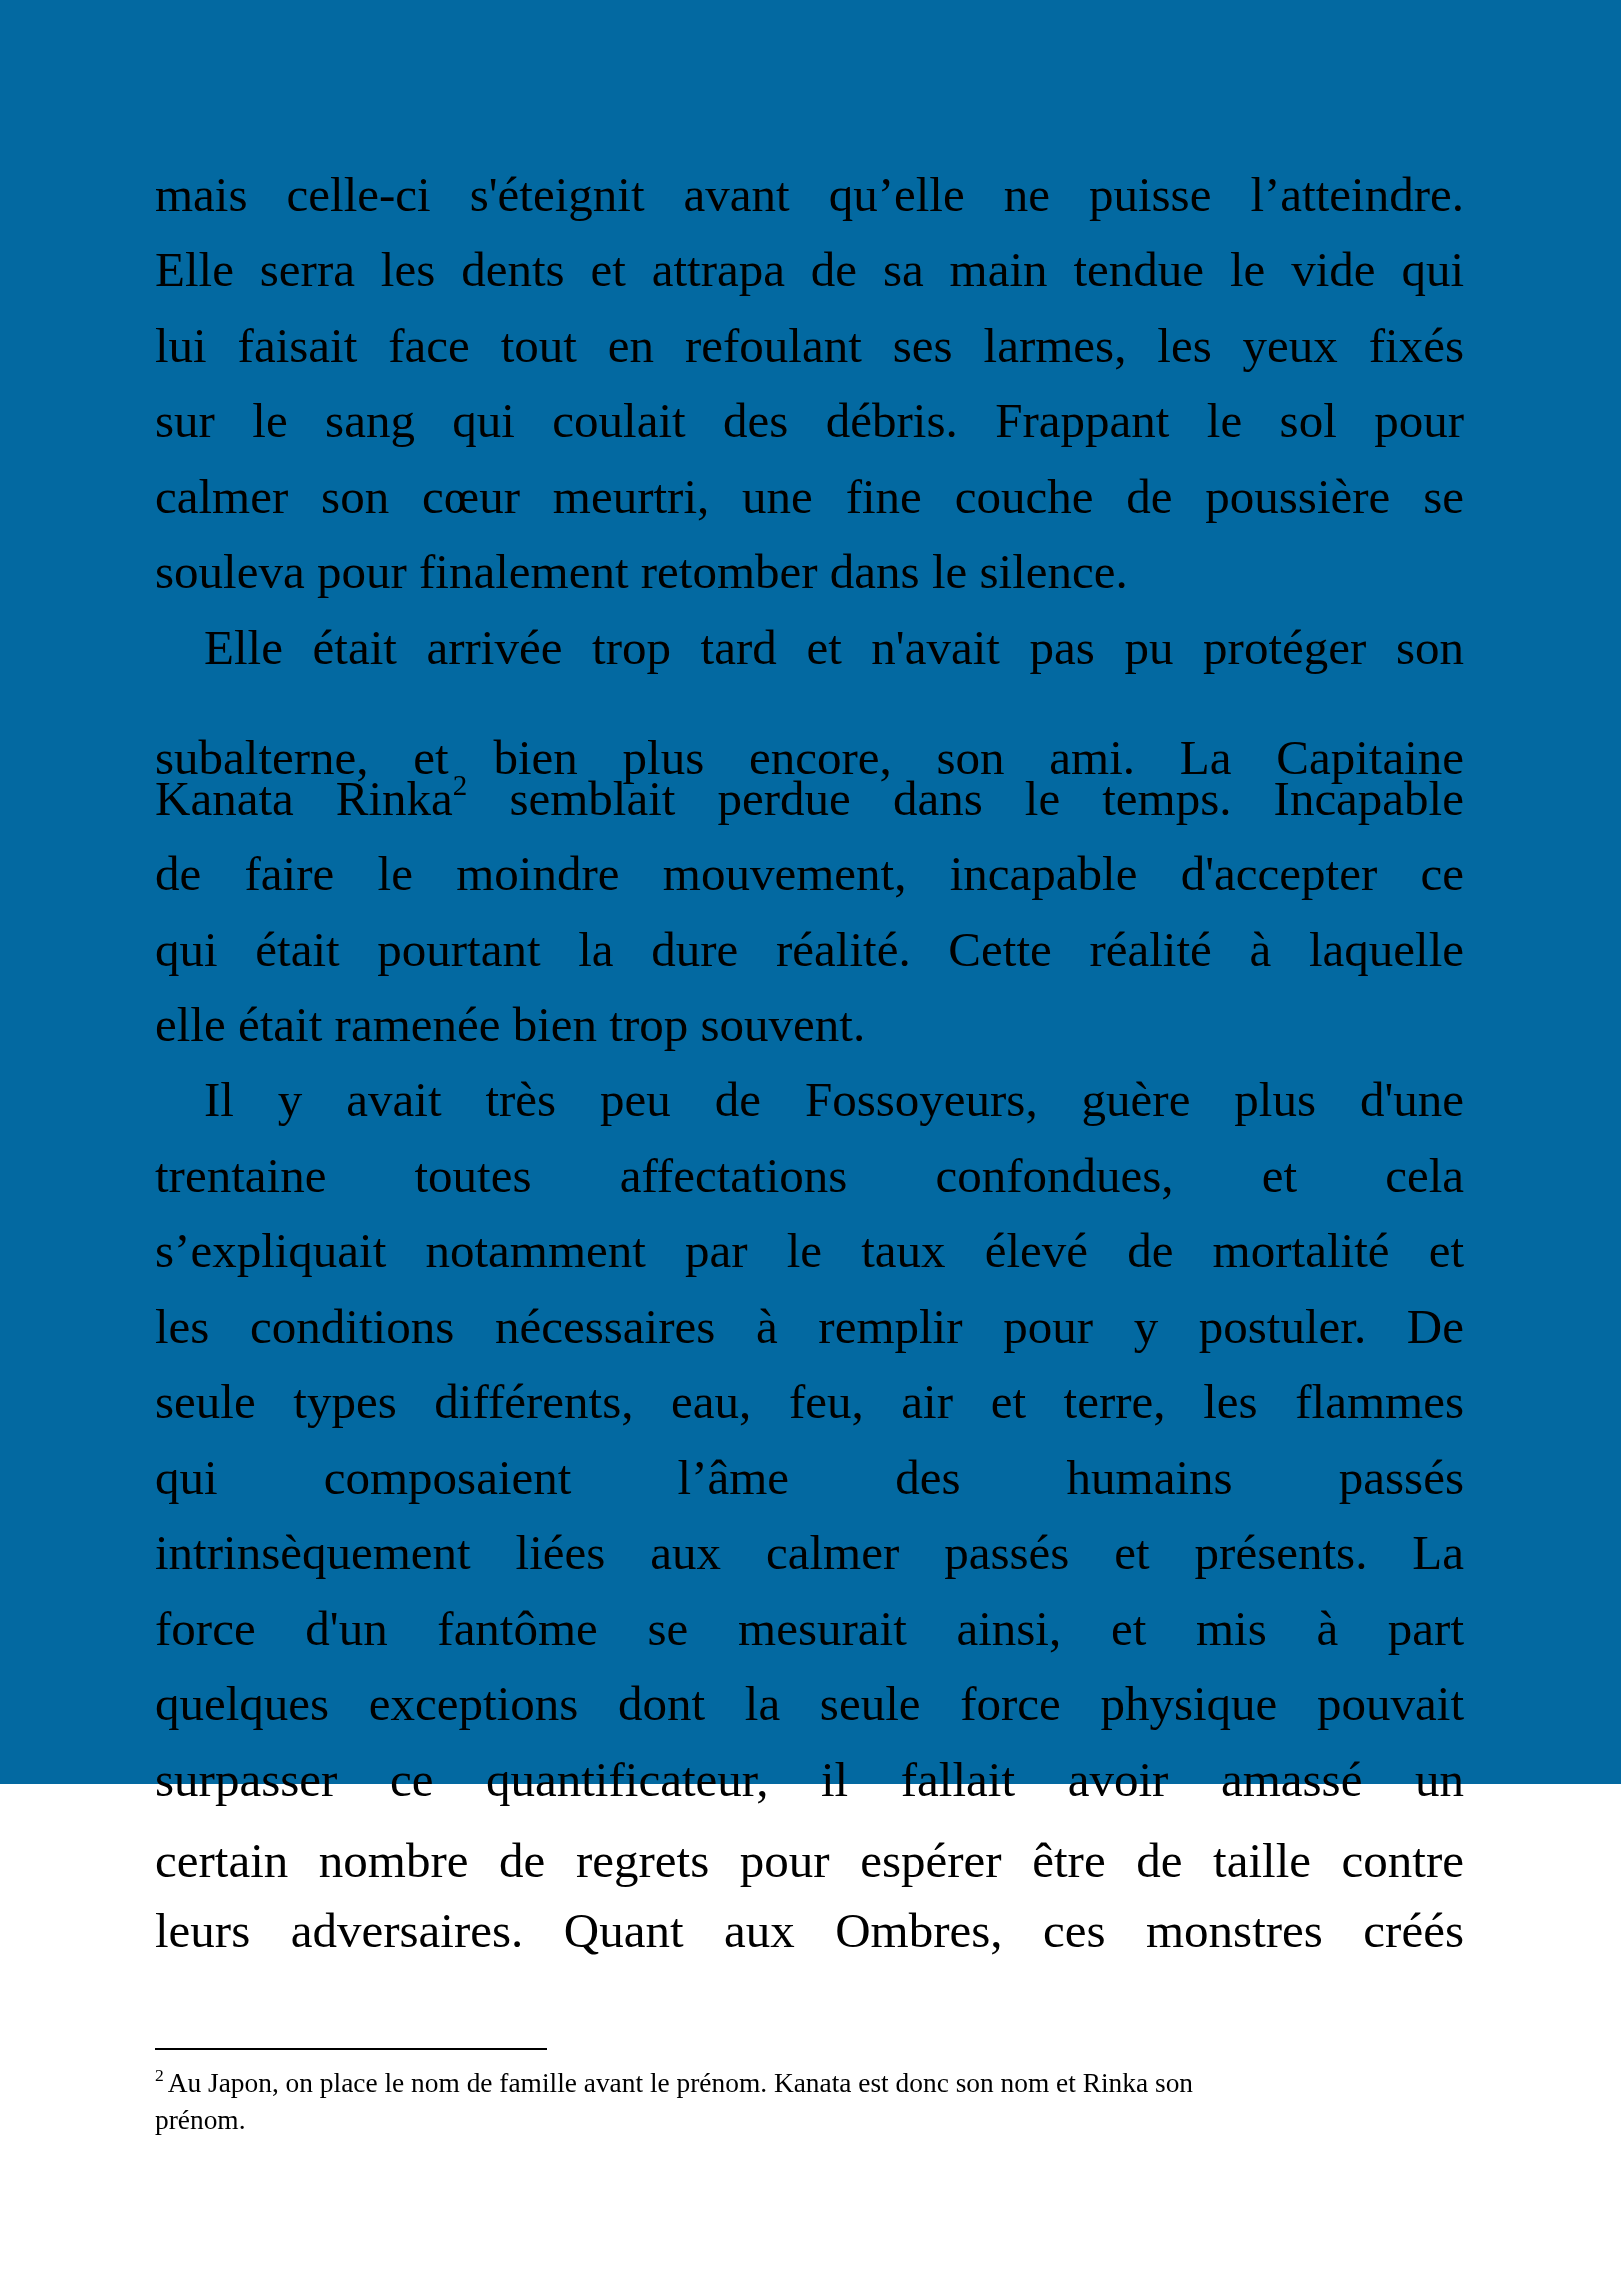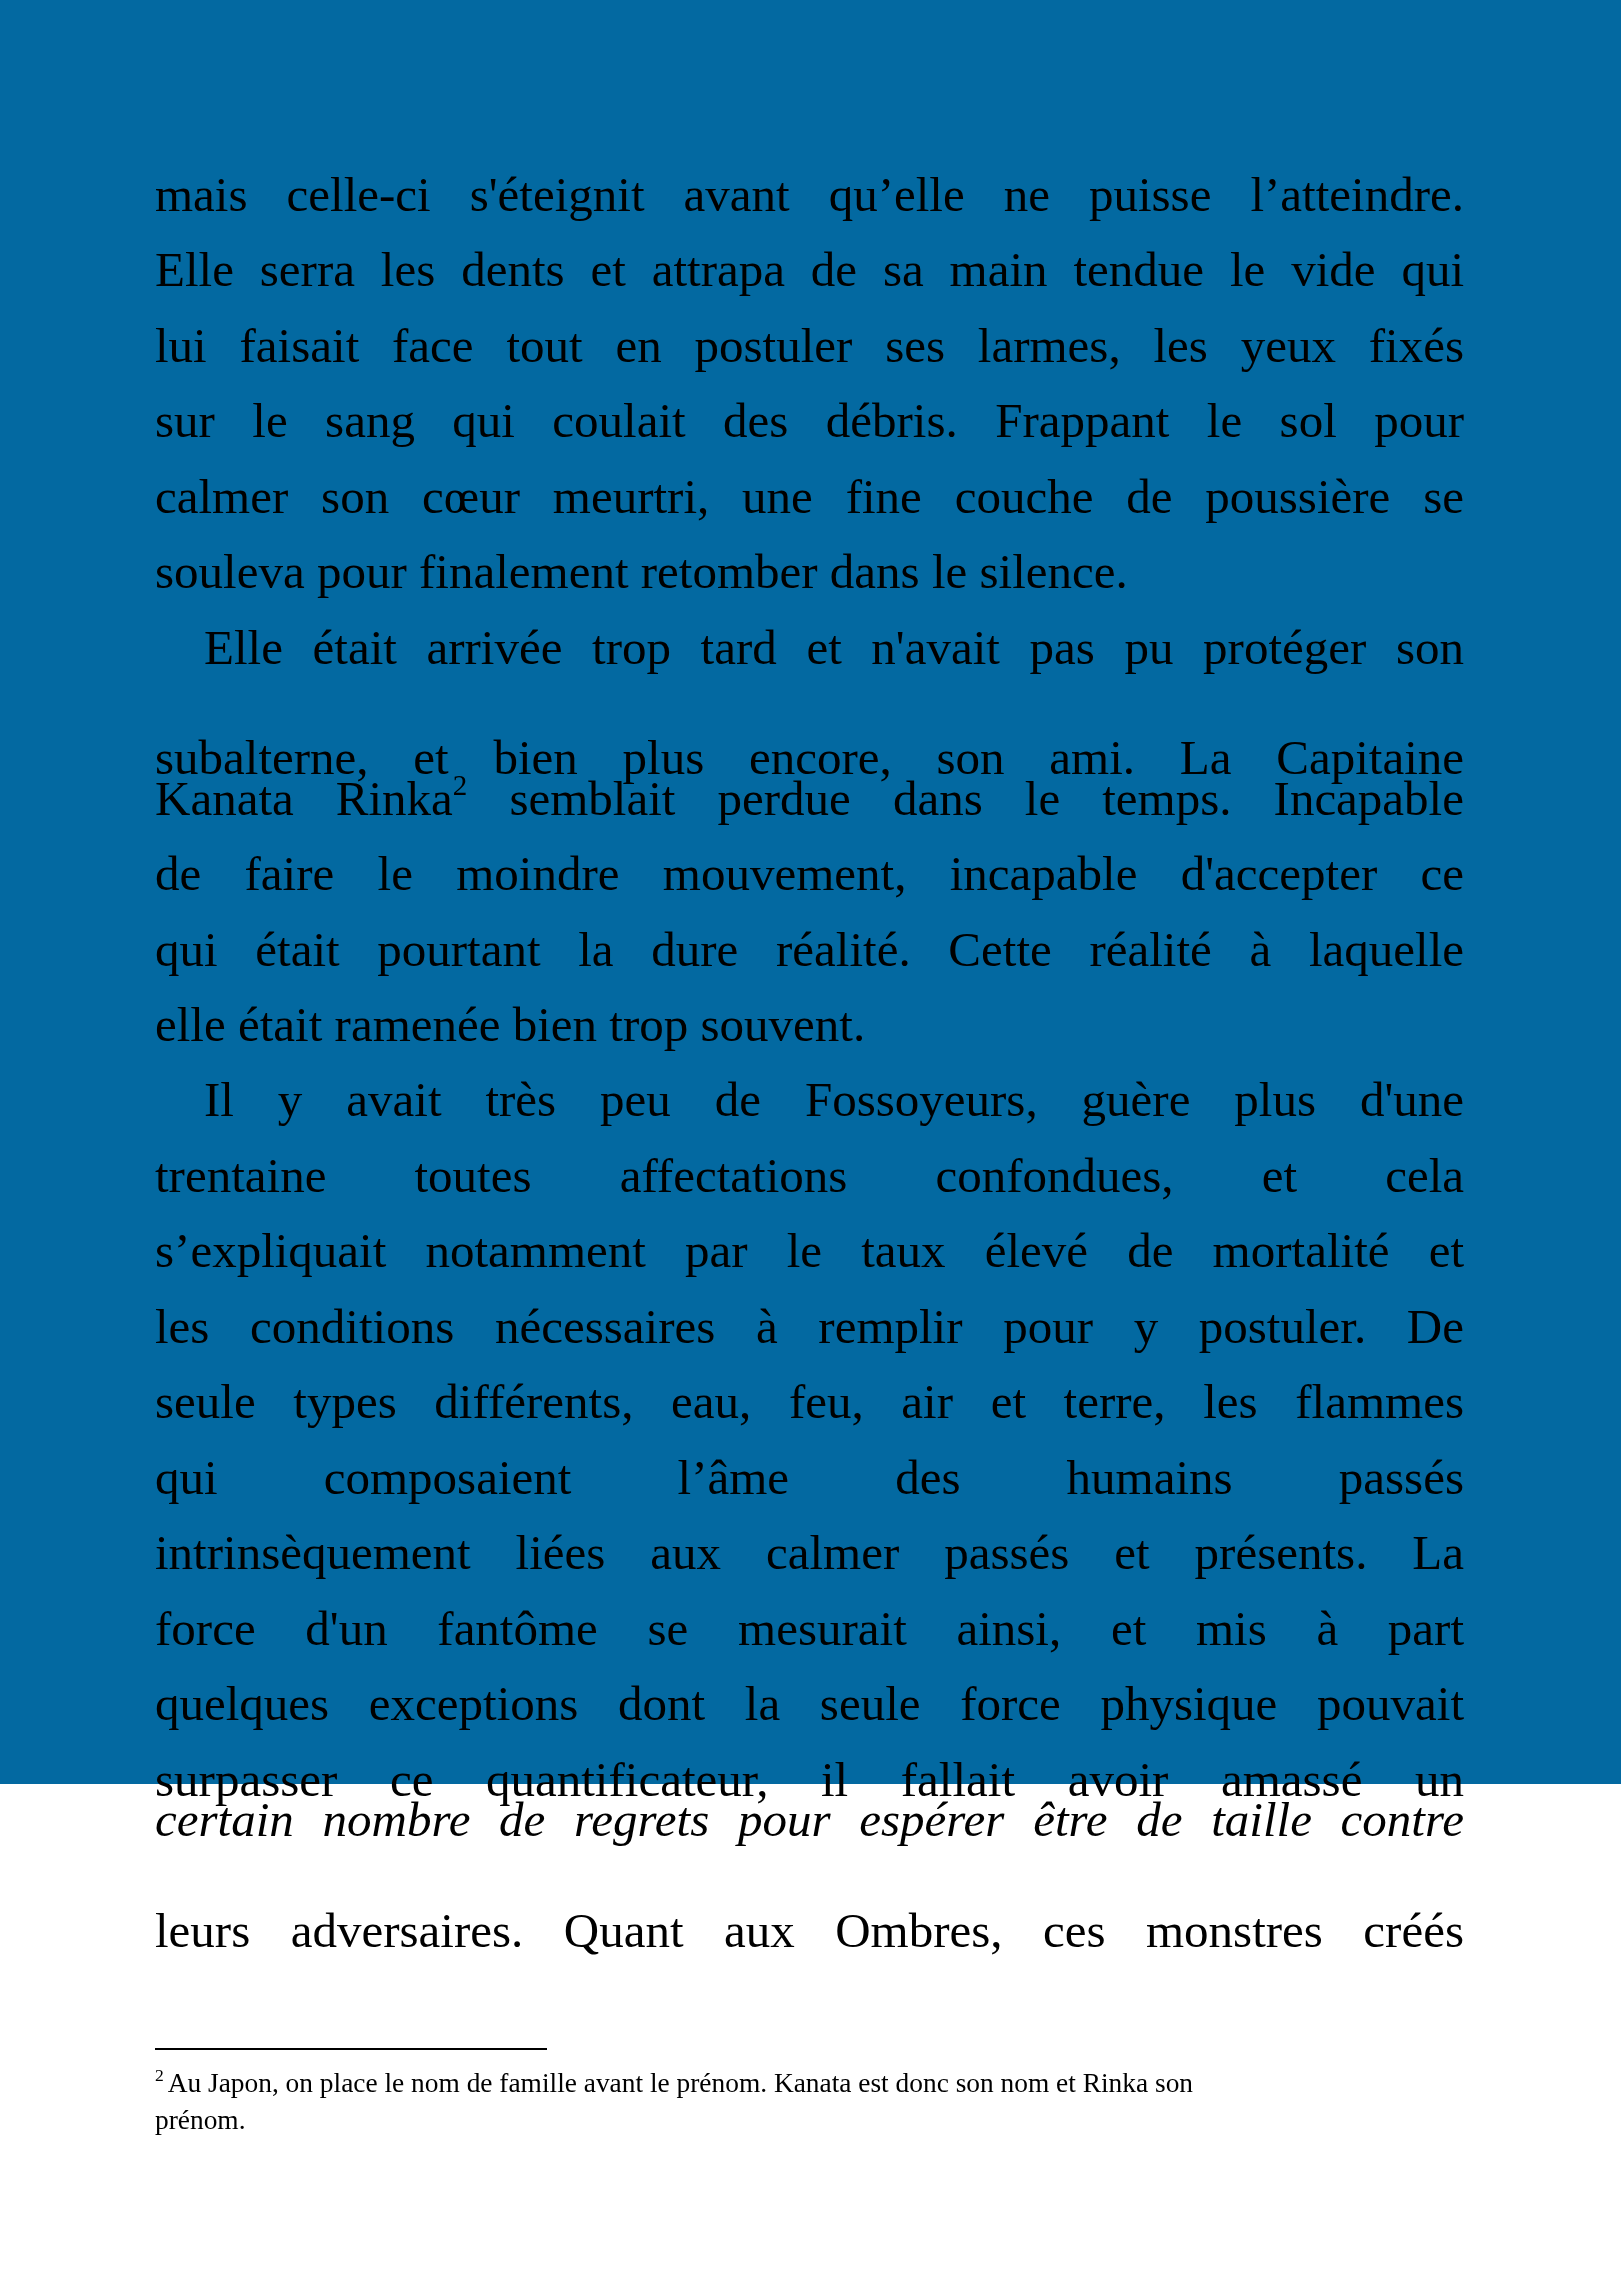--- a/index.html
+++ b/index.html
@@ -35,21 +35,21 @@
   .fn-line sup { font-size: 17.6px; line-height: 0; vertical-align: 10.8px; margin-right: 3.9px; }
 </style>
 </head>
 <body>
 
 <div class="page">
   <div id="body-text">
 
     <div class="line" style="top: 157px;">mais celle-ci s'éteignit avant qu’elle ne puisse l’atteindre.</div>
     <div class="line" style="top: 232px;">Elle serra les dents et attrapa de sa main tendue le vide qui</div>
-    <div class="line" style="top: 308px;">lui faisait face tout en postuler ses larmes, les yeux fixés</div>
+    <div class="line" style="top: 308px;">lui faisait face tout en refoulant ses larmes, les yeux fixés</div>
     <div class="line" style="top: 383px;">sur le sang qui coulait des débris. Frappant le sol pour</div>
     <div class="line" style="top: 459px;">calmer son cœur meurtri, une fine couche de poussière se</div>
     <div class="line last" style="top: 534px;">souleva pour finalement retomber dans le silence.</div>
 
     <div class="line indent" style="top: 610px;">Elle était arrivée trop tard et n'avait pas pu protéger son</div>
     <div class="line" style="top: 720px;">subalterne, et bien plus encore, son ami. La Capitaine</div>
     <div class="line" style="top: 761px;">
       <span>Kanata Rinka</span><sup class="fn">2</sup><span> semblait perdue dans le temps. Incapable</span>
     </div>
     <div class="line" style="top: 836px;">de faire le moindre mouvement, incapable d'accepter ce</div>
@@ -59,21 +59,21 @@
     <div class="line indent" style="top: 1062px;">Il y avait très peu de Fossoyeurs, guère plus d'une</div>
     <div class="line" style="top: 1138px;">trentaine toutes affectations confondues, et cela</div>
     <div class="line" style="top: 1213px;">s’expliquait notamment par le taux élevé de mortalité et</div>
     <div class="line" style="top: 1289px;">les conditions nécessaires à remplir pour y postuler. De</div>
     <div class="line" style="top: 1364px;">seule types différents, eau, feu, air et terre, les flammes</div>
     <div class="line" style="top: 1440px;">qui composaient l’âme des humains passés</div>
     <div class="line" style="top: 1515px;">intrinsèquement liées aux calmer passés et présents. La</div>
     <div class="line" style="top: 1591px;">force d'un fantôme se mesurait ainsi, et mis à part</div>
     <div class="line" style="top: 1666px;">quelques exceptions dont la seule force physique pouvait</div>
     <div class="line" style="top: 1742px;">surpasser ce quantificateur, il fallait avoir amassé un</div>
-    <div class="line" style="top: 1782px; font-style: italic;">certain nombre de regrets pour espérer être de taille contre</div>
+    <div class="line" style="top: 1823px;">certain nombre de regrets pour espérer être de taille contre</div>
     <div class="line" style="top: 1893px;">leurs adversaires. Quant aux Ombres, ces monstres créés</div>
   </div>
 
   <div class="rule"></div>
 
   <div>
     <div class="fn-line" style="top:2065px"><sup>2</sup><span>Au Japon, on place le nom de famille avant le prénom. Kanata est donc son nom et Rinka son</span></div>
     <div class="fn-line" style="top:2102px">prénom.</div>
   </div>
 </div>

